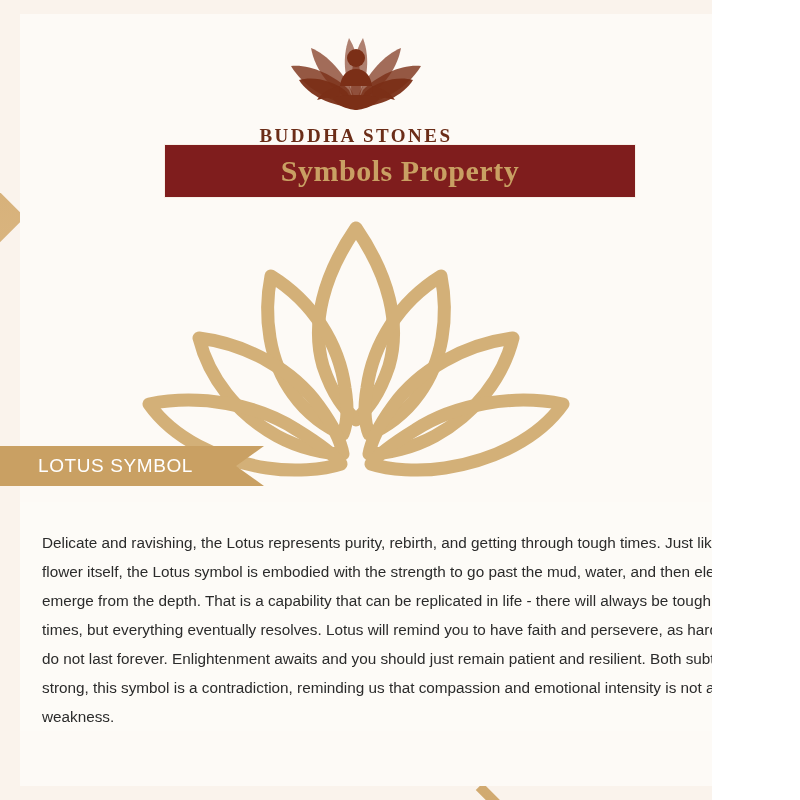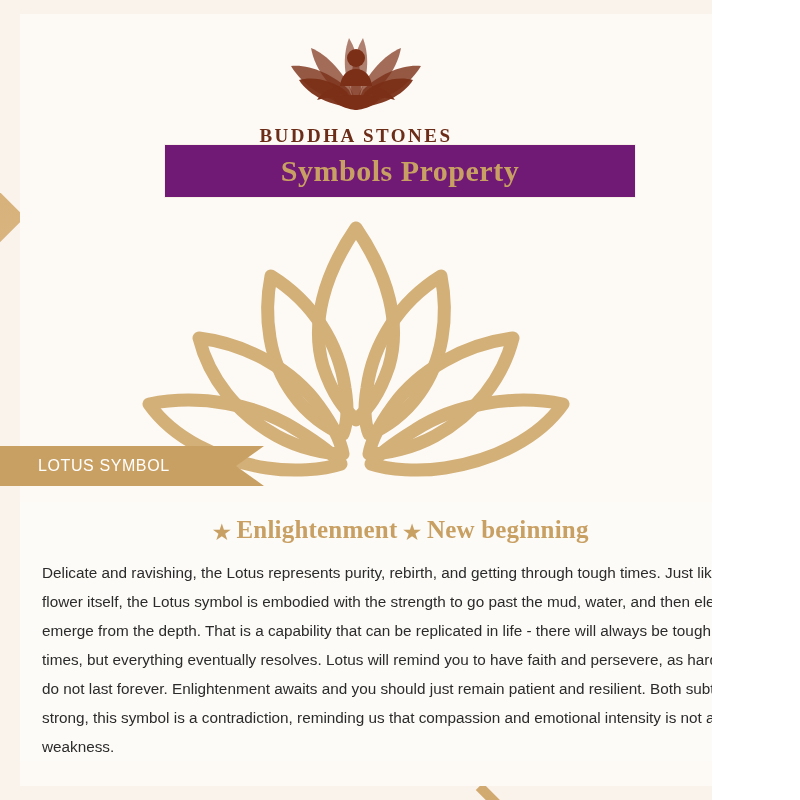--- a/index.html
+++ b/index.html
@@ -99,21 +99,21 @@
     font-family: "Liberation Serif", serif;
   }
 
   
   .title-band {
     position: absolute;
     top: 145px;
     left: 165px;
     width: 470px;
     height: 52px;
-    background: #701a75;
+    background: #7f1d1d;
     box-shadow: 0 0 0 1px rgba(201,160,99,0.10);
     display: flex;
     align-items: center;
     justify-content: center;
   }
   .title-text {
     font-size: 30px;
     font-weight: bold;
     color: #c9a063;
     letter-spacing: 0.5px;
@@ -142,21 +142,21 @@
   .ribbon-bg {
     position: absolute;
     inset: 0;
   }
   .ribbon-text {
     position: absolute;
     left: 38px;
     top: 0;
     height: 40px;
     line-height: 40px;
-    font-size: 16px;
+    font-size: 19px;
     color: #ffffff;
     letter-spacing: 0.6px;
   }
 
   
   .desc {
     position: absolute;
     top: 502px;
     left: 20px;
     width: 760px;
@@ -253,23 +253,17 @@
     </div>
 
     <div class="ribbon">
       <svg class="ribbon-bg" viewBox="0 0 264 40" preserveAspectRatio="none" xmlns="http://www.w3.org/2000/svg">
         <polygon points="0,0 264,0 236,20 264,40 0,40" fill="#c9a063"></polygon>
       </svg>
       <div class="ribbon-text">LOTUS SYMBOL</div>
     </div>
 
     <div class="desc">
-      <div class="desc-heads">
-        <span class="star">★</span>
-        <span class="h">Enlightenment</span>
-        <span class="star">★</span>
-        <span class="h">New beginning</span>
-      </div>
       <div class="desc-body">Delicate and ravishing, the Lotus represents purity, rebirth, and getting through tough times. Just like the flower itself, the Lotus symbol is embodied with the strength to go past the mud, water, and then elegantly emerge from the depth. That is a capability that can be replicated in life - there will always be tough, murky times, but everything eventually resolves. Lotus will remind you to have faith and persevere, as hardships do not last forever. Enlightenment awaits and you should just remain patient and resilient. Both subtle and strong, this symbol is a contradiction, reminding us that compassion and emotional intensity is not a sign of weakness.</div>
     </div>
 
   </div>
 </div>
 
 </body></html>

